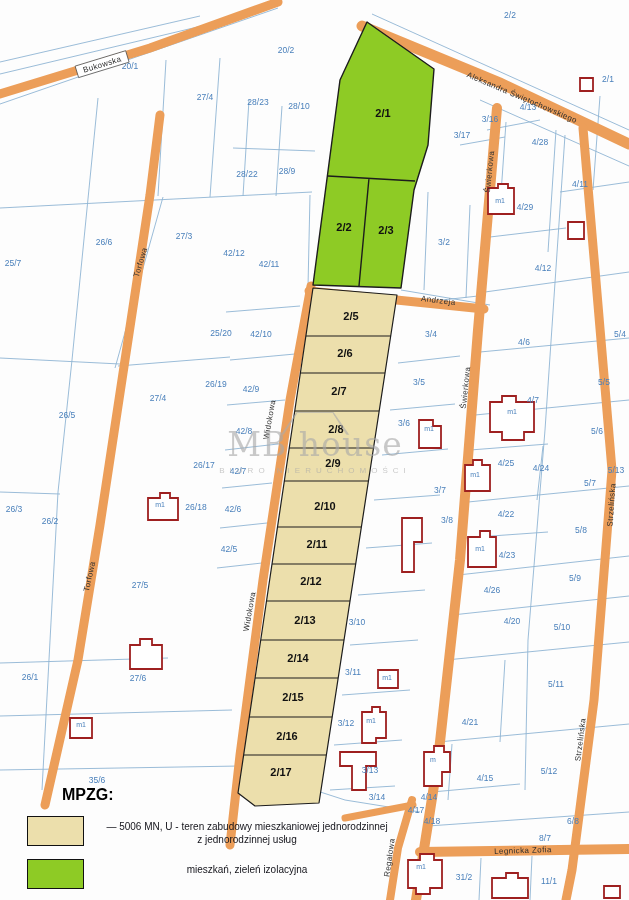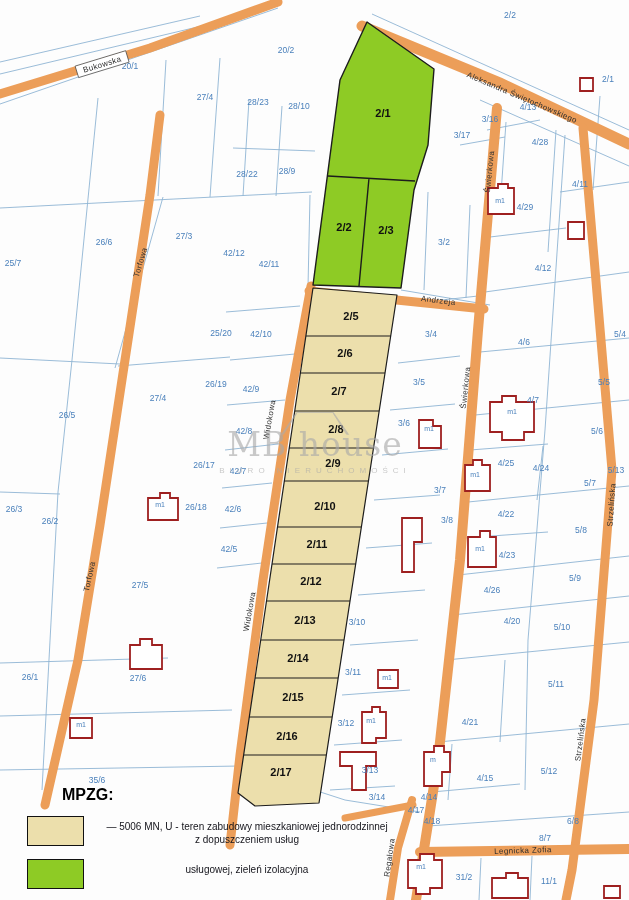--- a/index.html
+++ b/index.html
@@ -464,21 +464,21 @@
     <div id="wm-title">MB house</div>
     <div id="wm-sub">BIURO NIERUCHOMOŚCI</div>
   </div>
 
   <div id="legend">
     <div id="legend-title">MPZG:</div>
 
     <div id="swatch-mn" class="swatch" style="background: rgb(236, 223, 172);"></div>
     <div id="legend-text-mn" class="legend-text">
       <div>— 5006 MN, U - teren zabudowy mieszkaniowej jednorodzinnej</div>
-      <div>z dopuszczeniem usług</div>
+      <div>z jednorodzinnej usług</div>
     </div>
 
     <div id="swatch-zi" class="swatch" style="background: rgb(142, 203, 37);"></div>
     <div id="legend-text-zi" class="legend-text">
-      <div>usługowej, zieleń izolacyjna</div>
+      <div>mieszkań, zieleń izolacyjna</div>
     </div>
   </div>
 </div>
 
 </body></html>

